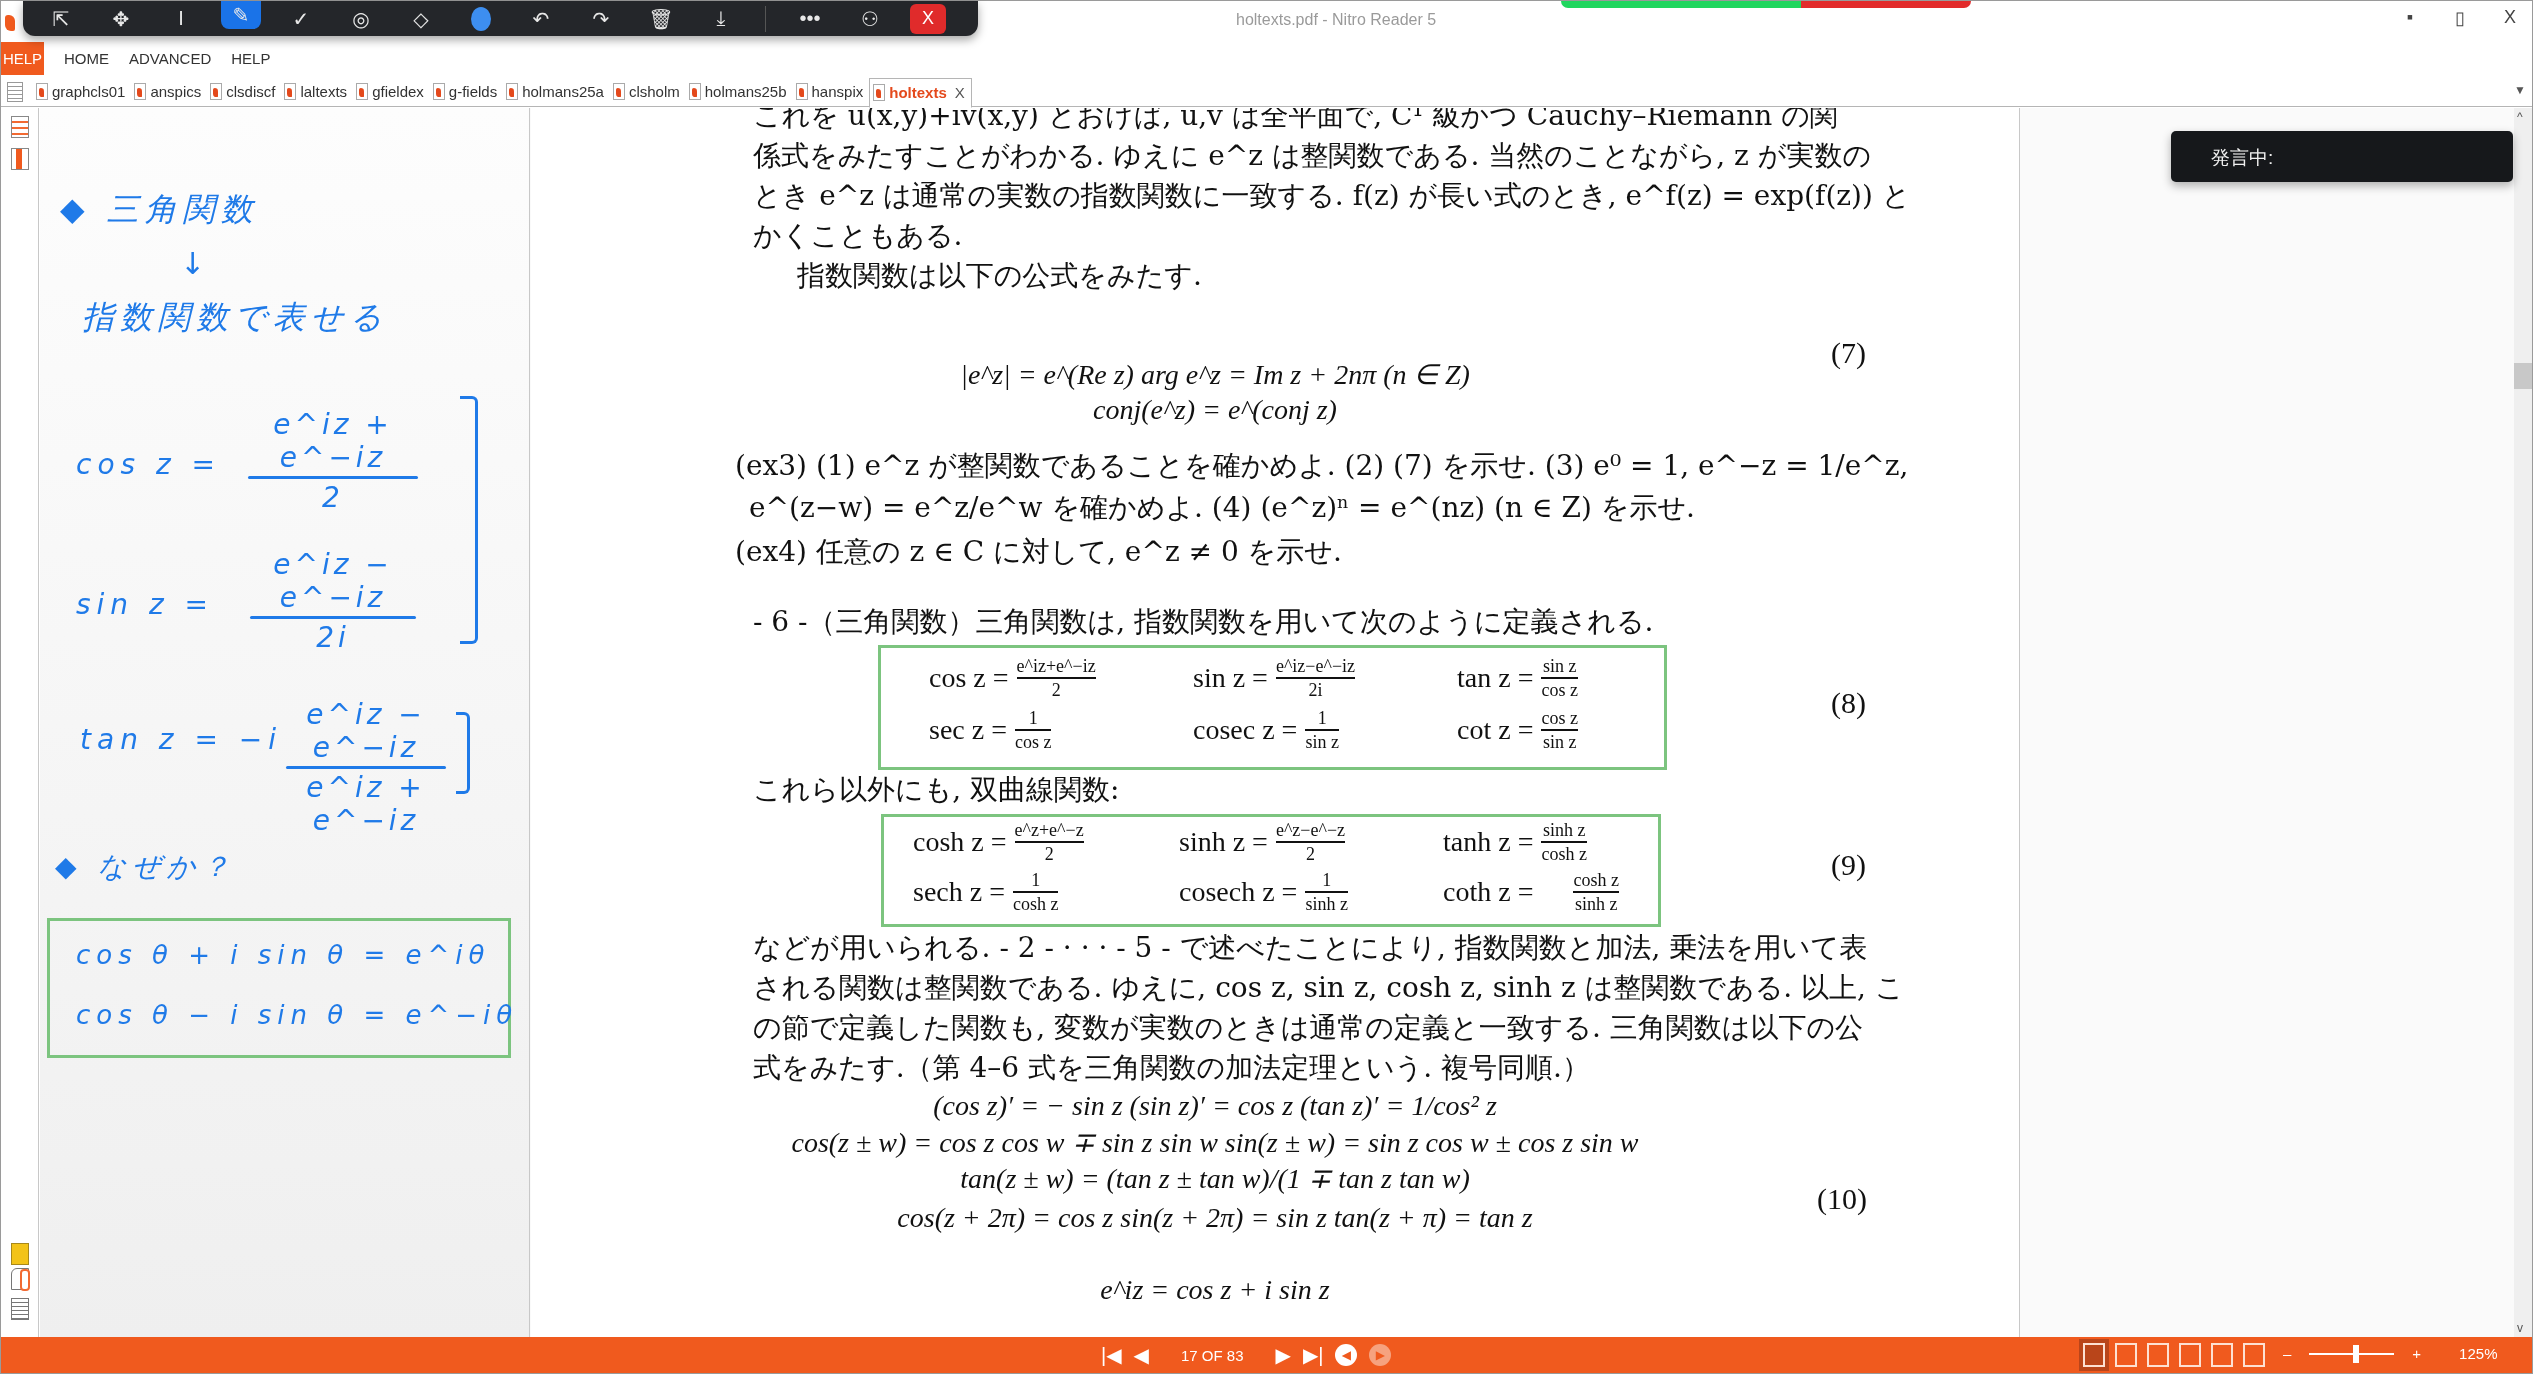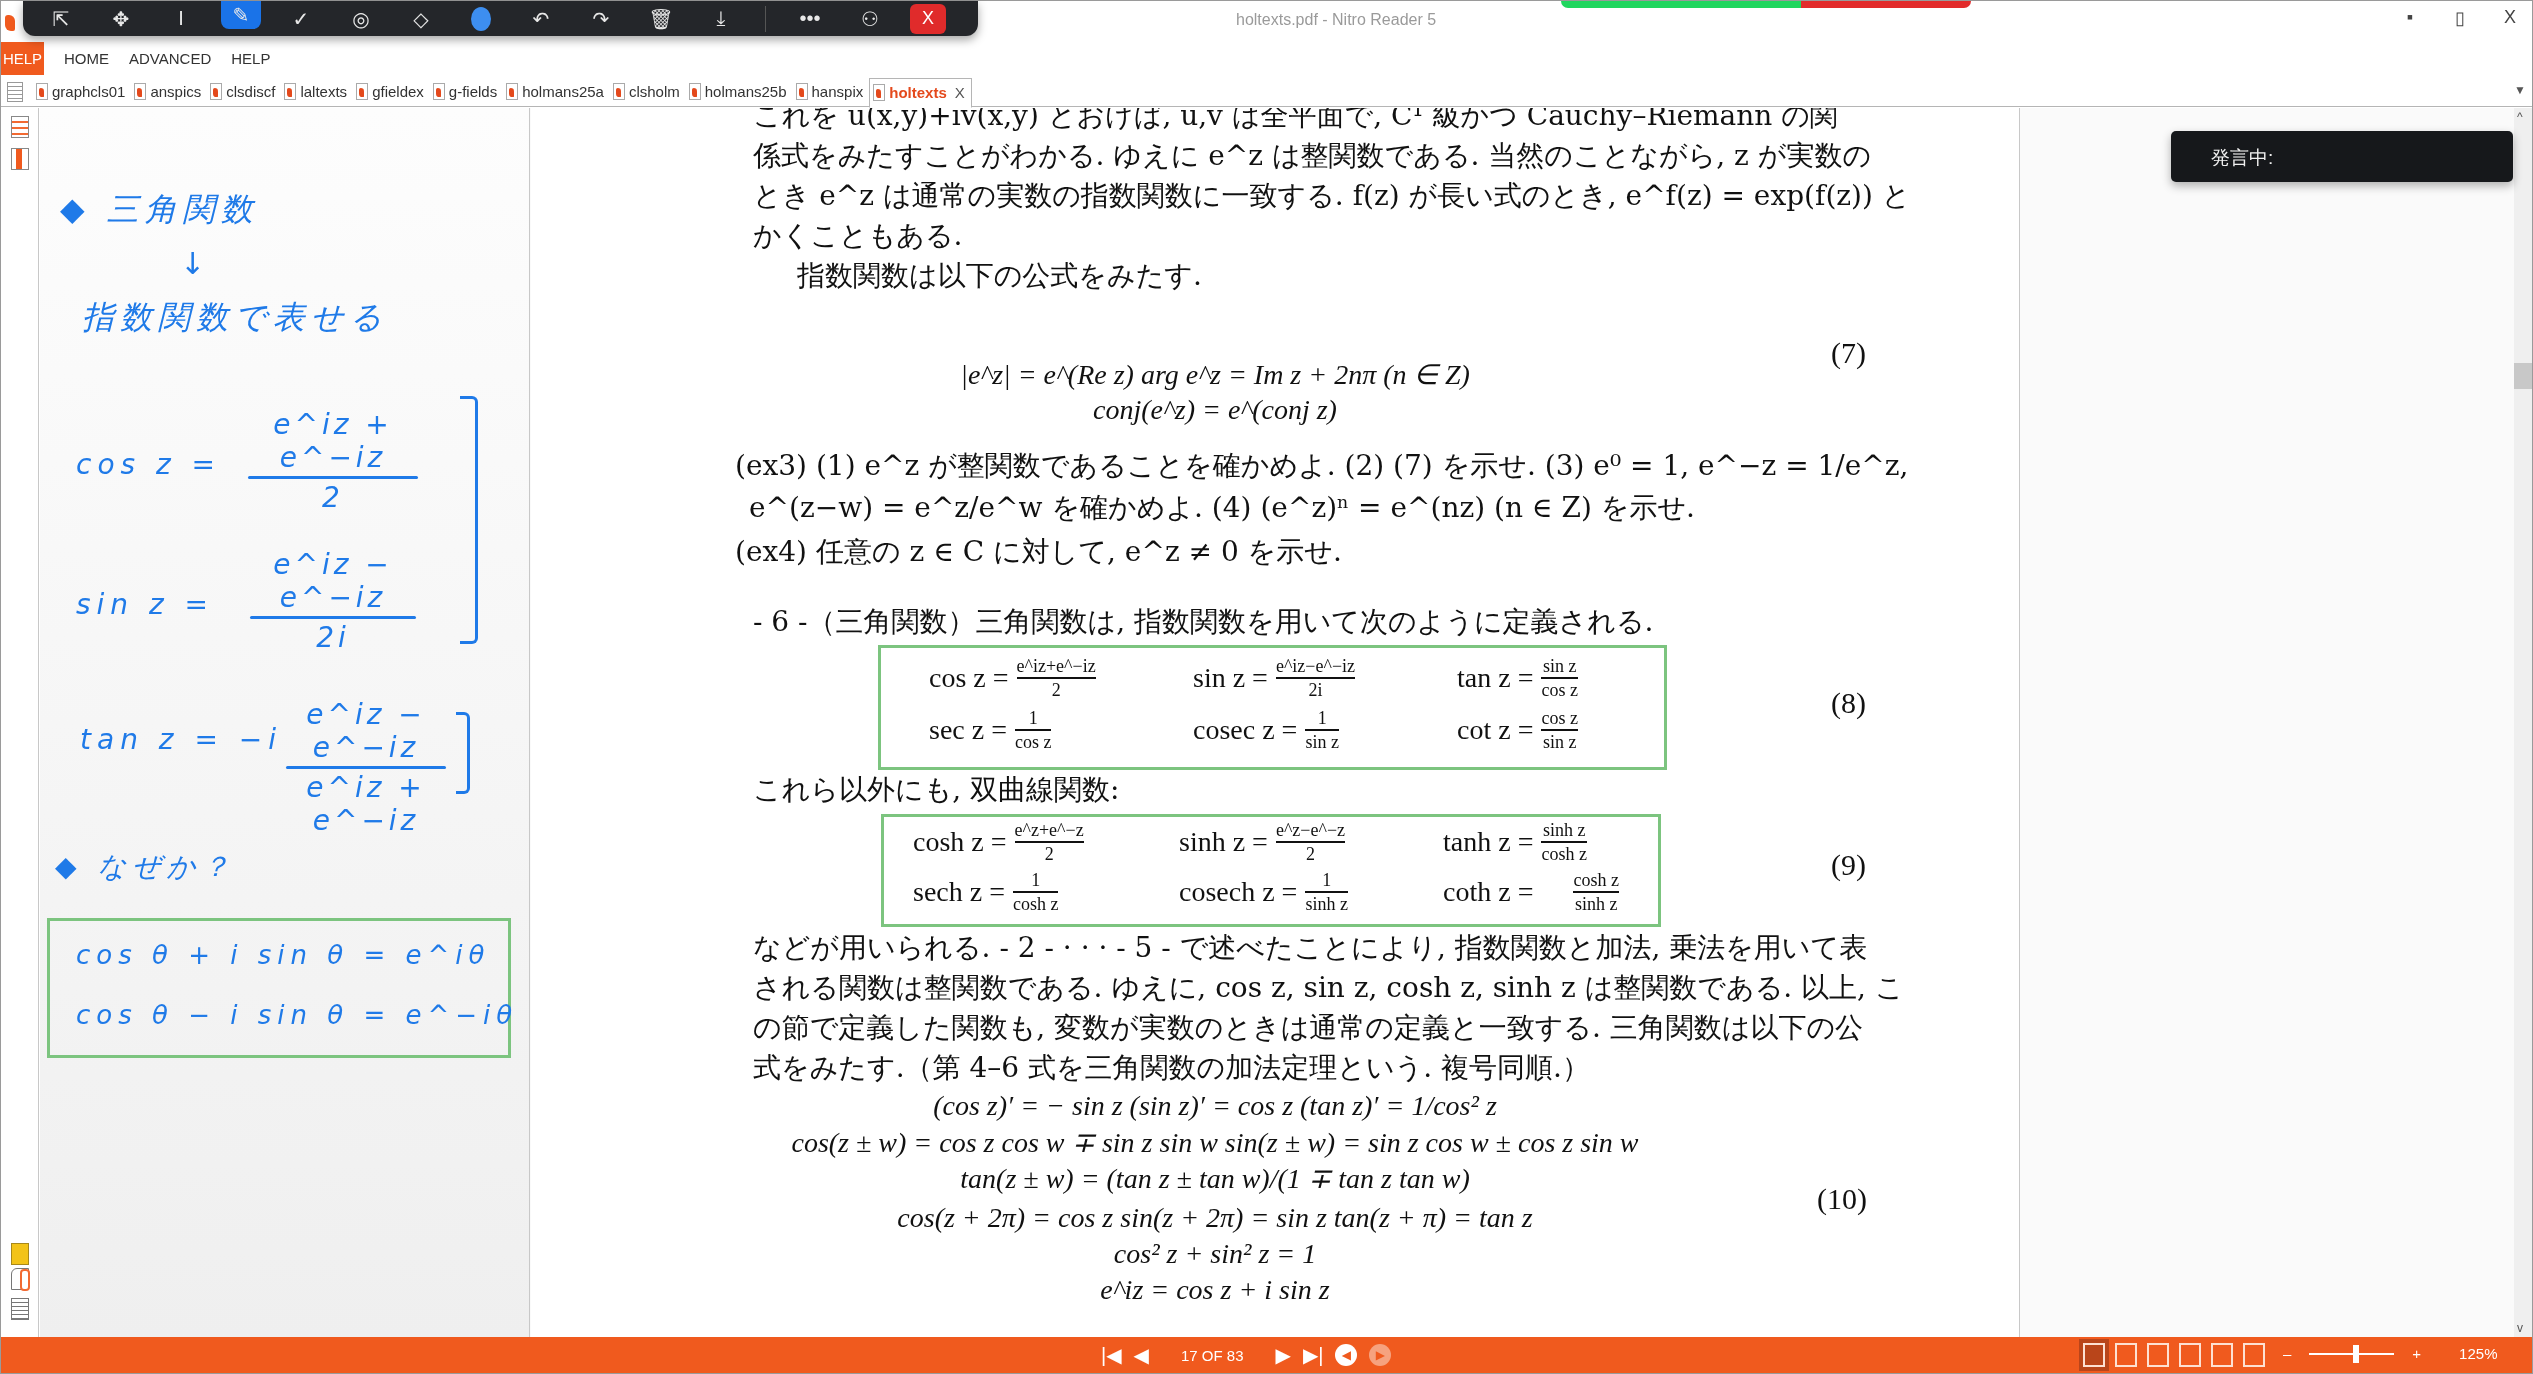--- a/index.html
+++ b/index.html
@@ -366,21 +366,20 @@
 
       <div class="pdf" style="left:222px; top:820px;">などが用いられる. - 2 - · · · - 5 - で述べたことにより, 指数関数と加法, 乗法を用いて表</div>
       <div class="pdf" style="left:222px; top:860px;">される関数は整関数である. ゆえに, cos z, sin z, cosh z, sinh z は整関数である. 以上, こ</div>
       <div class="pdf" style="left:222px; top:900px;">の節で定義した関数も, 変数が実数のときは通常の定義と一致する. 三角関数は以下の公</div>
       <div class="pdf" style="left:222px; top:940px;">式をみたす.（第 4–6 式を三角関数の加法定理という. 複号同順.）</div>
 
       <div class="center-line math" style="top:982px; left:-60px;">(cos z)′ = − sin z      (sin z)′ = cos z      (tan z)′ = 1/cos² z</div>
       <div class="center-line math" style="top:1018px; left:-60px;">cos(z ± w) = cos z cos w ∓ sin z sin w    sin(z ± w) = sin z cos w ± cos z sin w</div>
       <div class="center-line math" style="top:1054px; left:-60px;">tan(z ± w) = (tan z ± tan w)/(1 ∓ tan z tan w)</div>
       <div class="center-line math" style="top:1094px; left:-60px;">cos(z + 2π) = cos z    sin(z + 2π) = sin z    tan(z + π) = tan z</div>
-      <div class="center-line math" style="top:1130px; left:-60px;">cos² z + sin² z = 1</div>
       <div class="center-line math" style="top:1166px; left:-60px;">e^iz = cos z + i sin z</div>
       <div class="eqnum" style="left:1286px; top:1074px;">(10)</div>
     </div>
   </div>
 
   <div class="vscroll">
     <div class="up">^</div>
     <div class="thumb"></div>
     <div class="down">v</div>
   </div>

